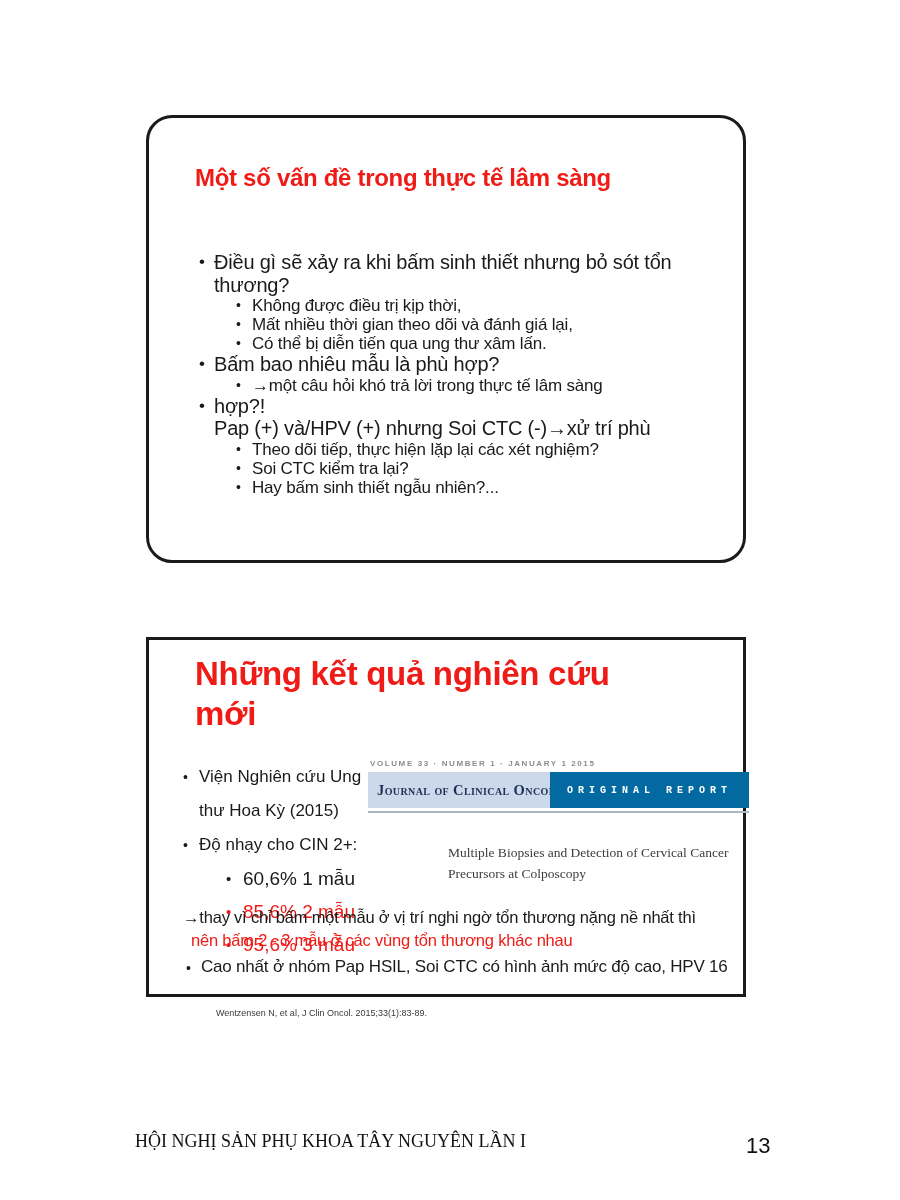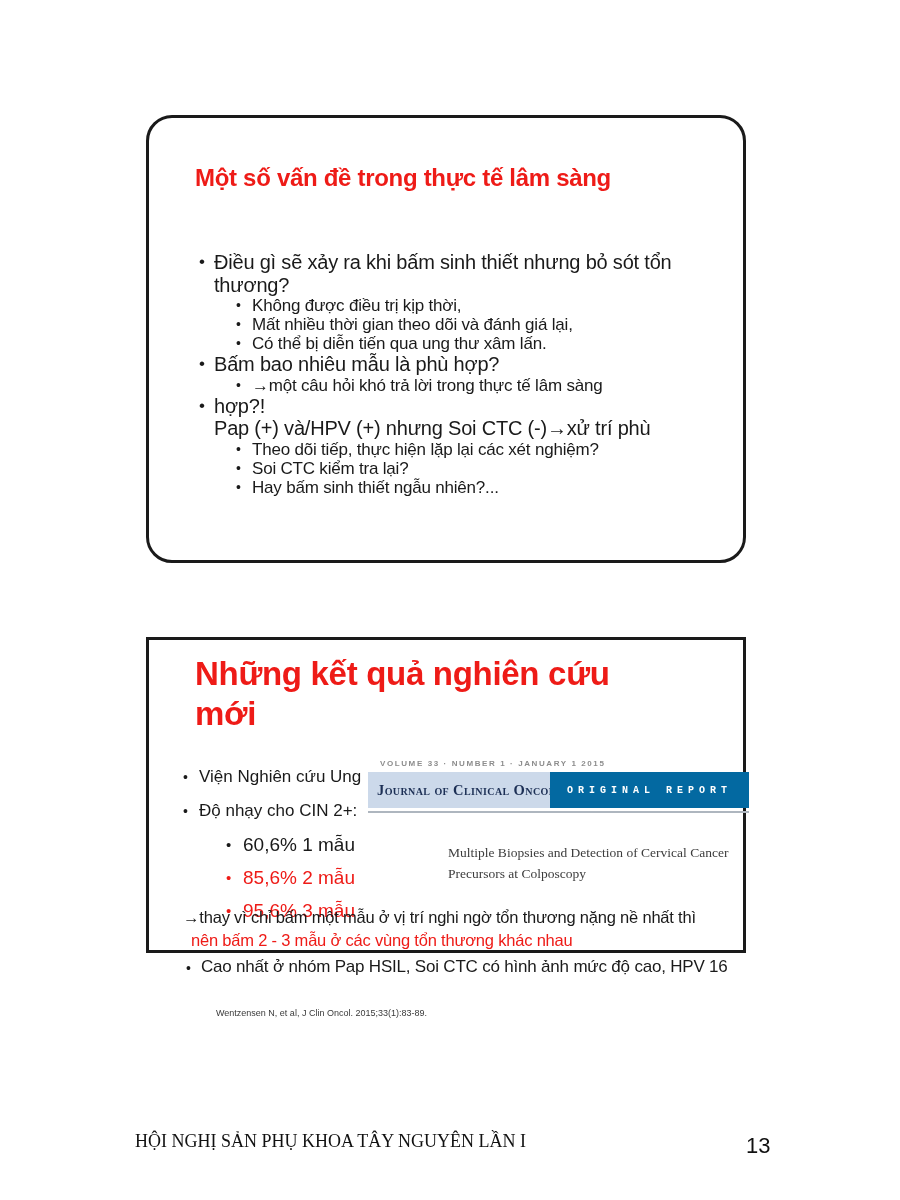--- a/index.html
+++ b/index.html
@@ -7,21 +7,21 @@
     width:900px; height:1200px; position:relative;
     background:#ffffff; overflow:hidden;
     font-family:"Liberation Sans", sans-serif;
     color:#1a1a1a;
   }
   .slide {
     position:absolute; left:146px; width:600px;
     border:3px solid #1a1a1a; background:#fff; box-sizing:border-box;
   }
   #slide1 { top:115px; height:448px;border-radius:26px; }
-  #slide2 { top:637px; height:316px; }
+  #slide2 { top:637px; height:360px; }
 
   
   .s1-title {
     position:absolute; left:46px; top:46px;
     font-size:24px; font-weight:bold; color:#ee1b17; letter-spacing:-0.3px;
     white-space:nowrap;
   }
   .s1-list { position:absolute; left:50px; top:133px; width:535px; }
   .b1 { position:relative; padding-left:15px; font-size:20px; line-height:22.5px; letter-spacing:-0.2px; }
   .b1 > .dot { position:absolute; left:0; top:0; font-size:17px; }
@@ -37,21 +37,21 @@
   .s2-leftcol { position:absolute; left:34px; top:120px; width:210px; }
   .s2b { position:relative; padding-left:16px; font-size:17px; line-height:34px; }
   .s2b > .dot { position:absolute; left:0; top:0; font-size:14px; }
   .sens { position:relative; padding-left:17px; margin-left:43px; font-size:19px; line-height:33px; white-space:nowrap; }
   .sens > .dot { position:absolute; left:0; top:0; font-size:15px; }
   .red { color:#ee1b17; }
 
   .journal { position:absolute; left:219px; top:119px; width:381px; }
   .vol-line {
     font-size:8px; font-weight:bold; color:#8d8d8d; letter-spacing:1.6px;
-    margin-left:12px; white-space:nowrap;
+    margin-left:2px; white-space:nowrap;
   }
   .bands { display:flex; height:36px; margin-top:4px; }
   .band-left {
     width:182px; background:#ccd9ea; color:#1c2f55;
     font-family:"Liberation Serif", serif; font-variant:small-caps; font-weight:bold;
     font-size:14.5px; letter-spacing:0.4px;
     display:flex; align-items:center; padding-left:9px; box-sizing:border-box;
     white-space:nowrap; overflow:hidden;
   }
   .band-right {
@@ -140,20 +140,21 @@
 <div class="slide" id="slide2">
   <div class="s2-title">
     <span class="blk">Những kết quả nghiên cứu</span>
     <span class="blk">mới</span>
   </div>
 
   <div class="s2-leftcol">
     <div class="s2b">
       <span class="dot">•</span>
       <span class="blk">Viện Nghiên cứu Ung</span>
+      <span class="blk">thư Hoa Kỳ (2015)</span>
     </div>
     <div class="s2b">
       <span class="dot">•</span>
       <span>Độ nhạy cho CIN 2+:</span>
     </div>
     <div class="sens">
       <span class="dot">•</span>
       <span>60,6% 1 mẫu</span>
     </div>
     <div class="sens red">

